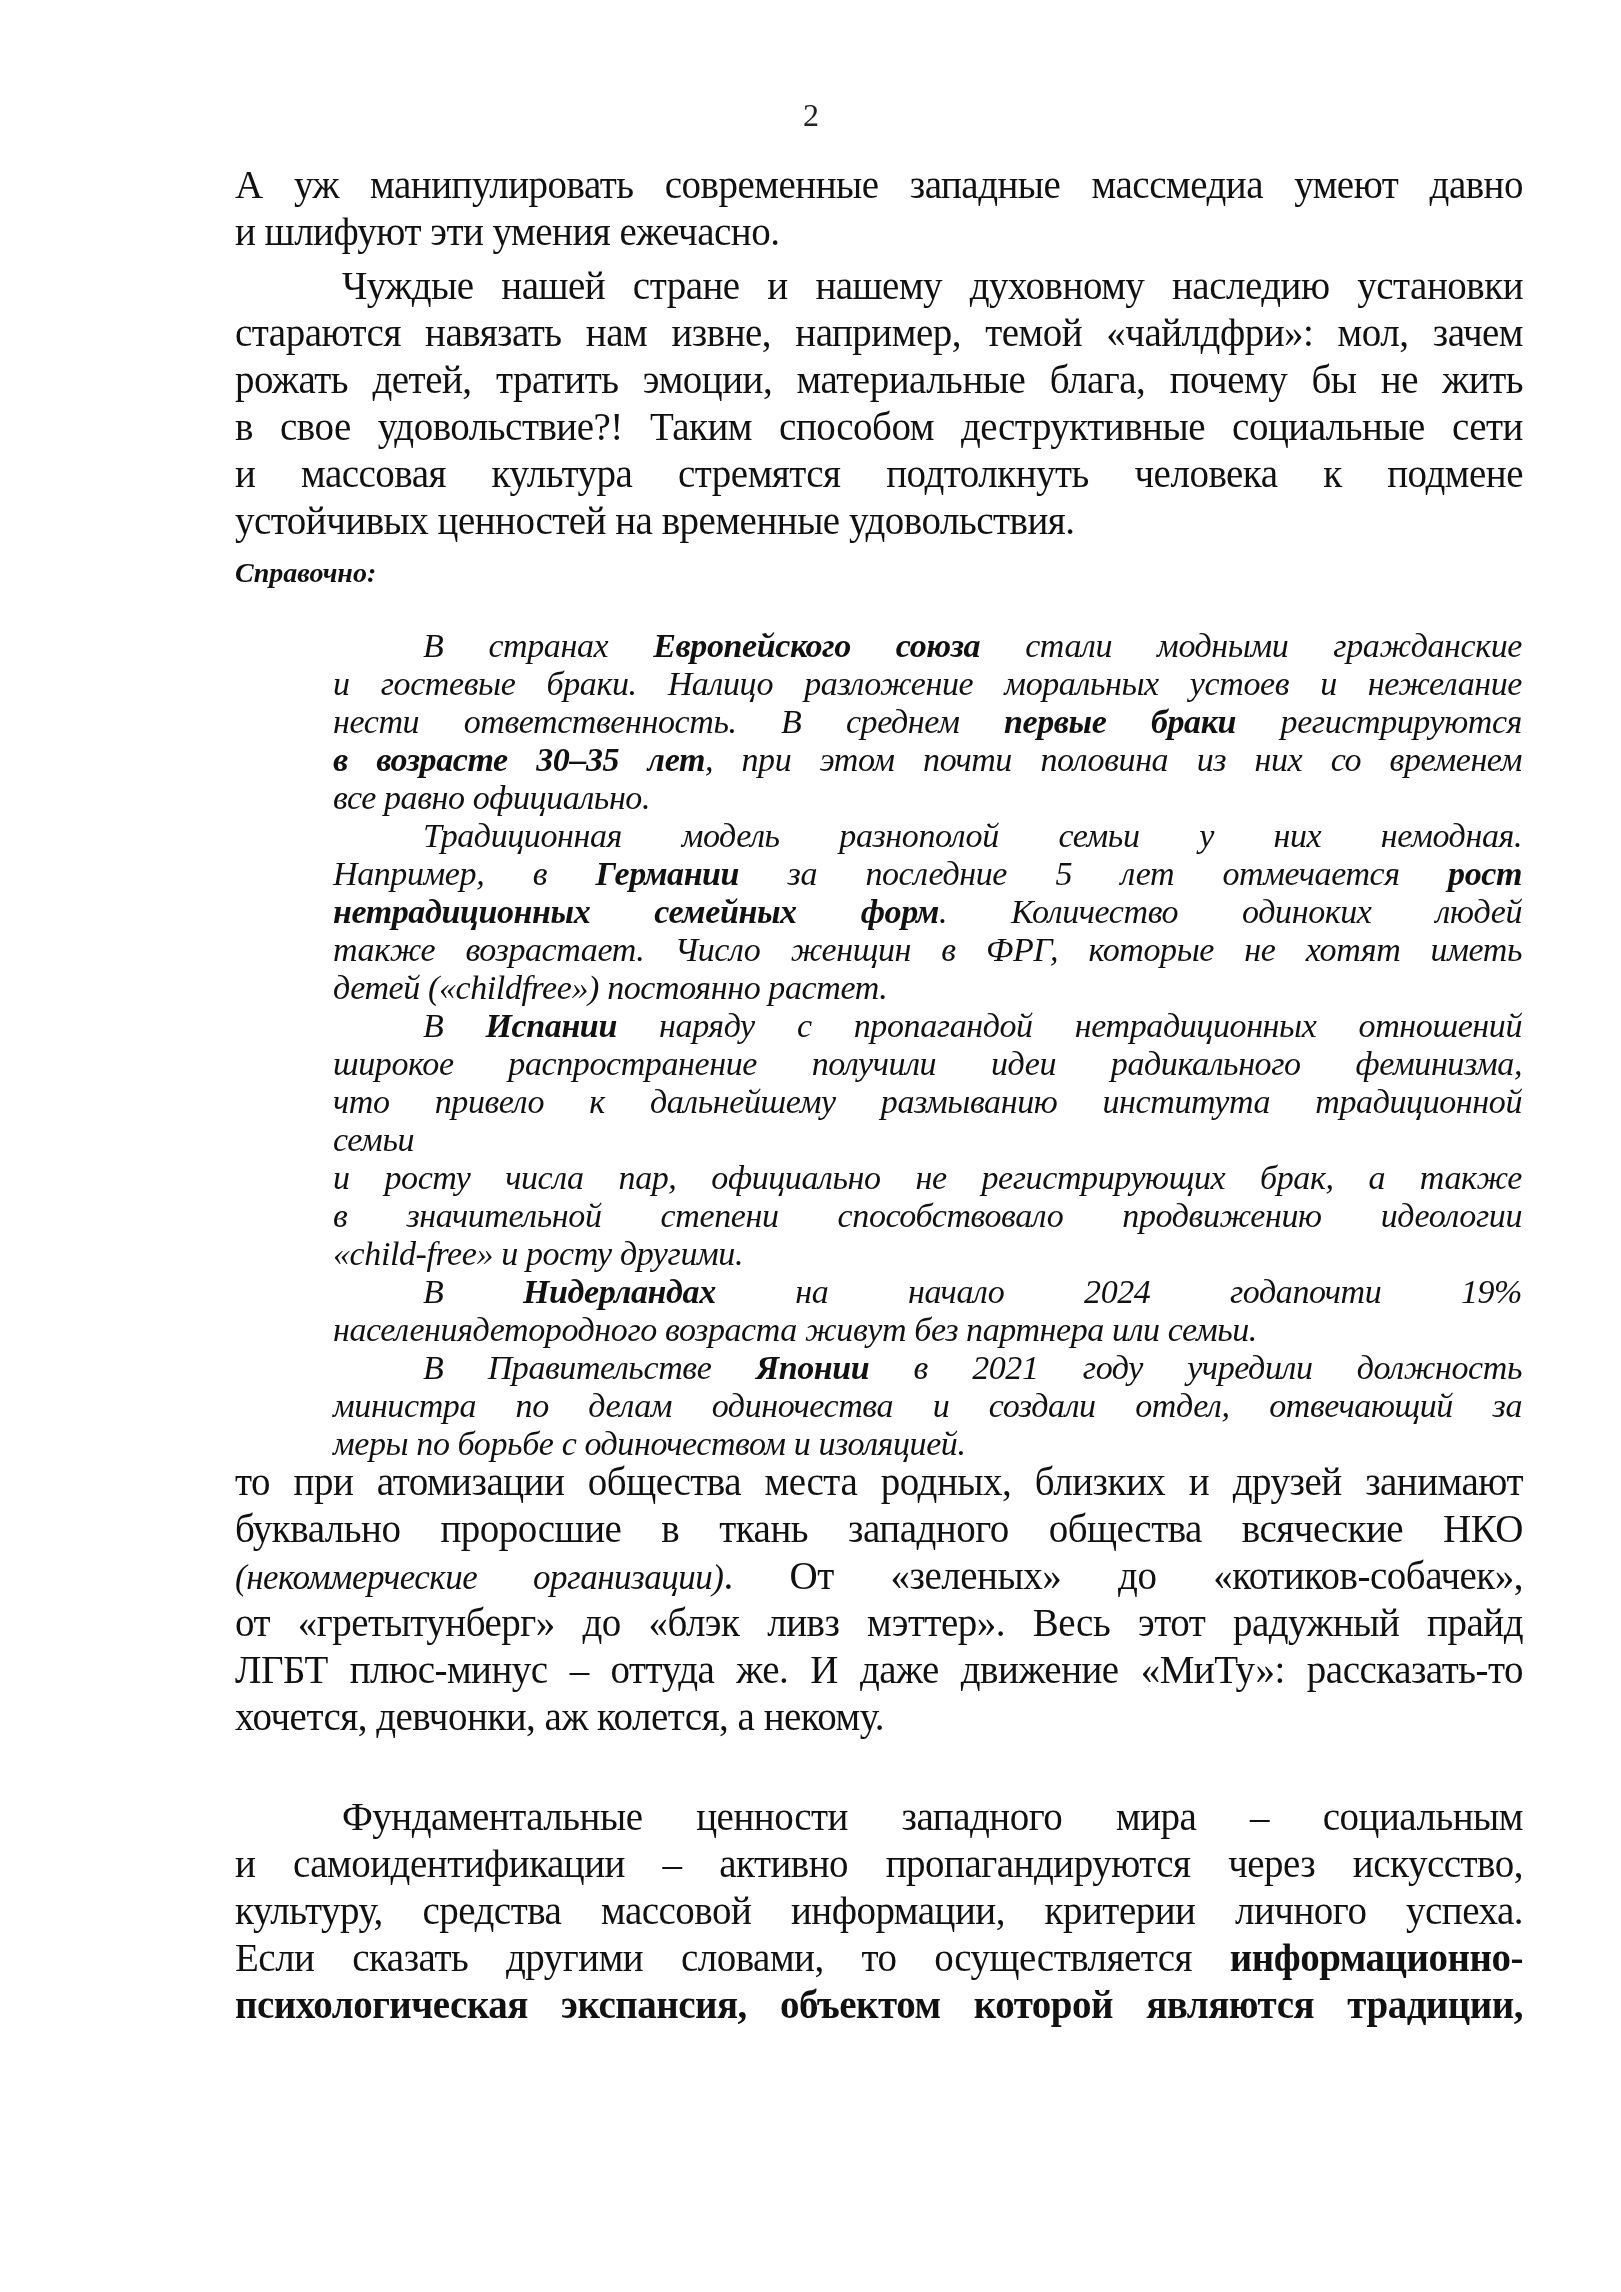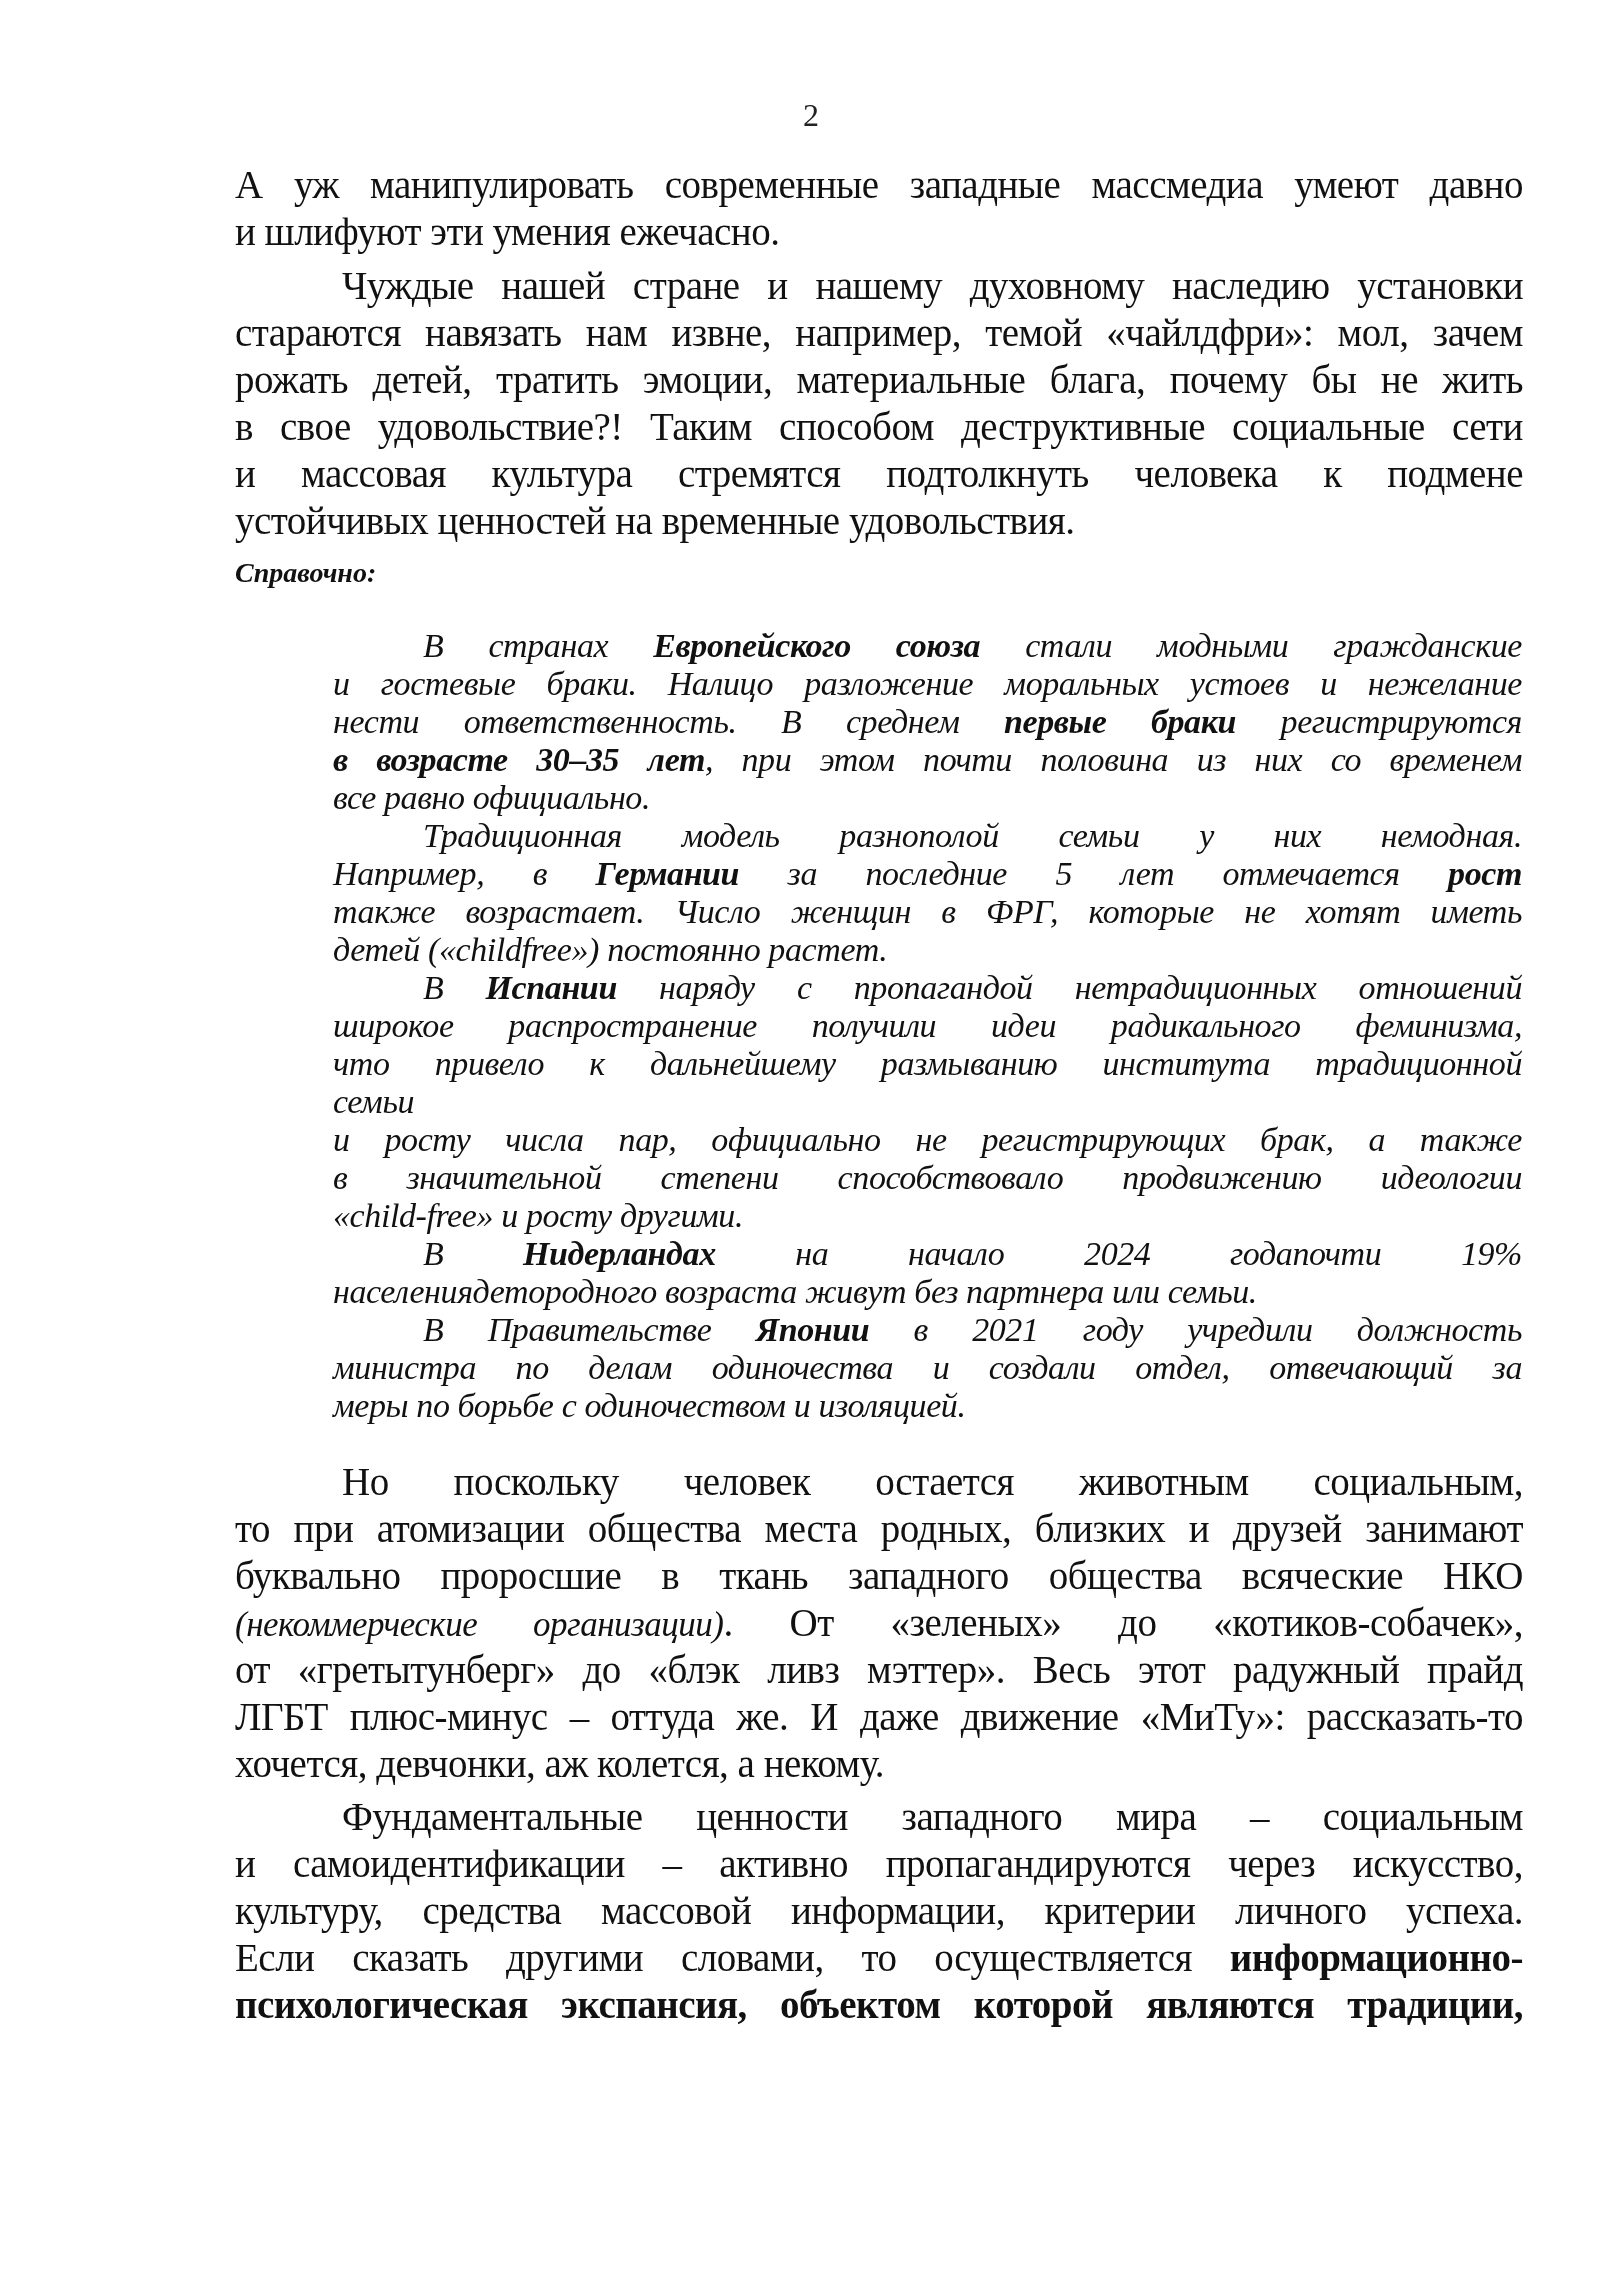--- a/index.html
+++ b/index.html
@@ -50,20 +50,21 @@
   <div>
     <span class="line indent"><span>В странах </span><b>Европейского союза</b><span> стали модными гражданские</span></span>
     <span class="line">и гостевые браки. Налицо разложение моральных устоев и нежелание</span>
     <span class="line"><span>нести ответственность. В среднем </span><b>первые браки</b><span> регистрируются</span></span>
     <span class="line"><b>в возрасте 30–35 лет</b><span>, при этом почти половина из них со временем</span></span>
     <span class="line last">все равно официально.</span>
   </div>
   <div>
     <span class="line indent">Традиционная модель разнополой семьи у них немодная.</span>
     <span class="line"><span>Например, в </span><b>Германии</b><span> за последние 5 лет отмечается </span><b>рост</b></span>
+    <span class="line"><b>нетрадиционных семейных форм</b><span>. Количество одиноких людей</span></span>
     <span class="line">также возрастает. Число женщин в ФРГ, которые не хотят иметь</span>
     <span class="line last">детей («childfree») постоянно растет.</span>
   </div>
   <div>
     <span class="line indent"><span>В </span><b>Испании</b><span> наряду с пропагандой нетрадиционных отношений</span></span>
     <span class="line">широкое распространение получили идеи радикального феминизма,</span>
     <span class="line">что привело к дальнейшему размыванию института традиционной</span>
     <span class="line last">семьи</span>
     <span class="line">и росту числа пар, официально не регистрирующих брак, а также</span>
     <span class="line">в значительной степени способствовало продвижению идеологии</span>
@@ -74,21 +75,20 @@
     <span class="line last">населениядетородного возраста живут без партнера или семьи.</span>
   </div>
   <div>
     <span class="line indent"><span>В Правительстве </span><b>Японии</b><span> в 2021 году учредили должность</span></span>
     <span class="line">министра по делам одиночества и создали отдел, отвечающий за</span>
     <span class="line last">меры по борьбе с одиночеством и изоляцией.</span>
   </div>
 </div>
 
 <div class="block body-text" style="top:1458px;">
-  <span class="line indent">Но поскольку человек остается животным социальным,</span>
   <span class="line">то при атомизации общества места родных, близких и друзей занимают</span>
   <span class="line">буквально проросшие в ткань западного общества всяческие НКО</span>
   <span class="line"><i style="font-size:35px;">(некоммерческие организации)</i><span>. От «зеленых» до «котиков-собачек»,</span></span>
   <span class="line">от «гретытунберг» до «блэк ливз мэттер». Весь этот радужный прайд</span>
   <span class="line">ЛГБТ плюс-минус – оттуда же. И даже движение «МиТу»: рассказать-то</span>
   <span class="line last">хочется, девчонки, аж колется, а некому.</span>
 </div>
 
 <div class="block body-text" style="top:1793px;">
   <span class="line indent">Фундаментальные ценности западного мира – социальным</span>

